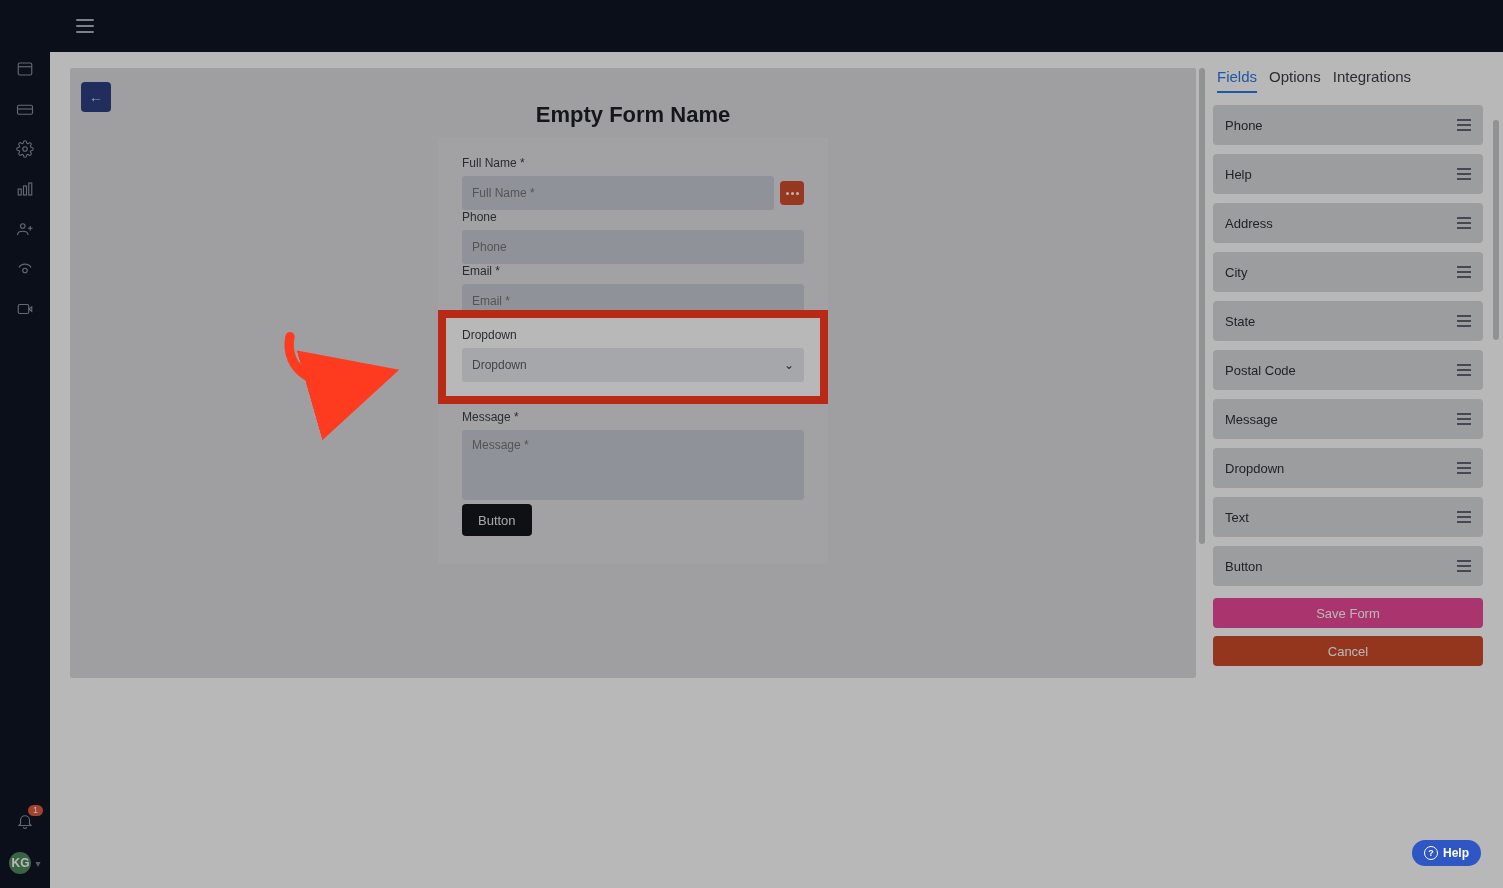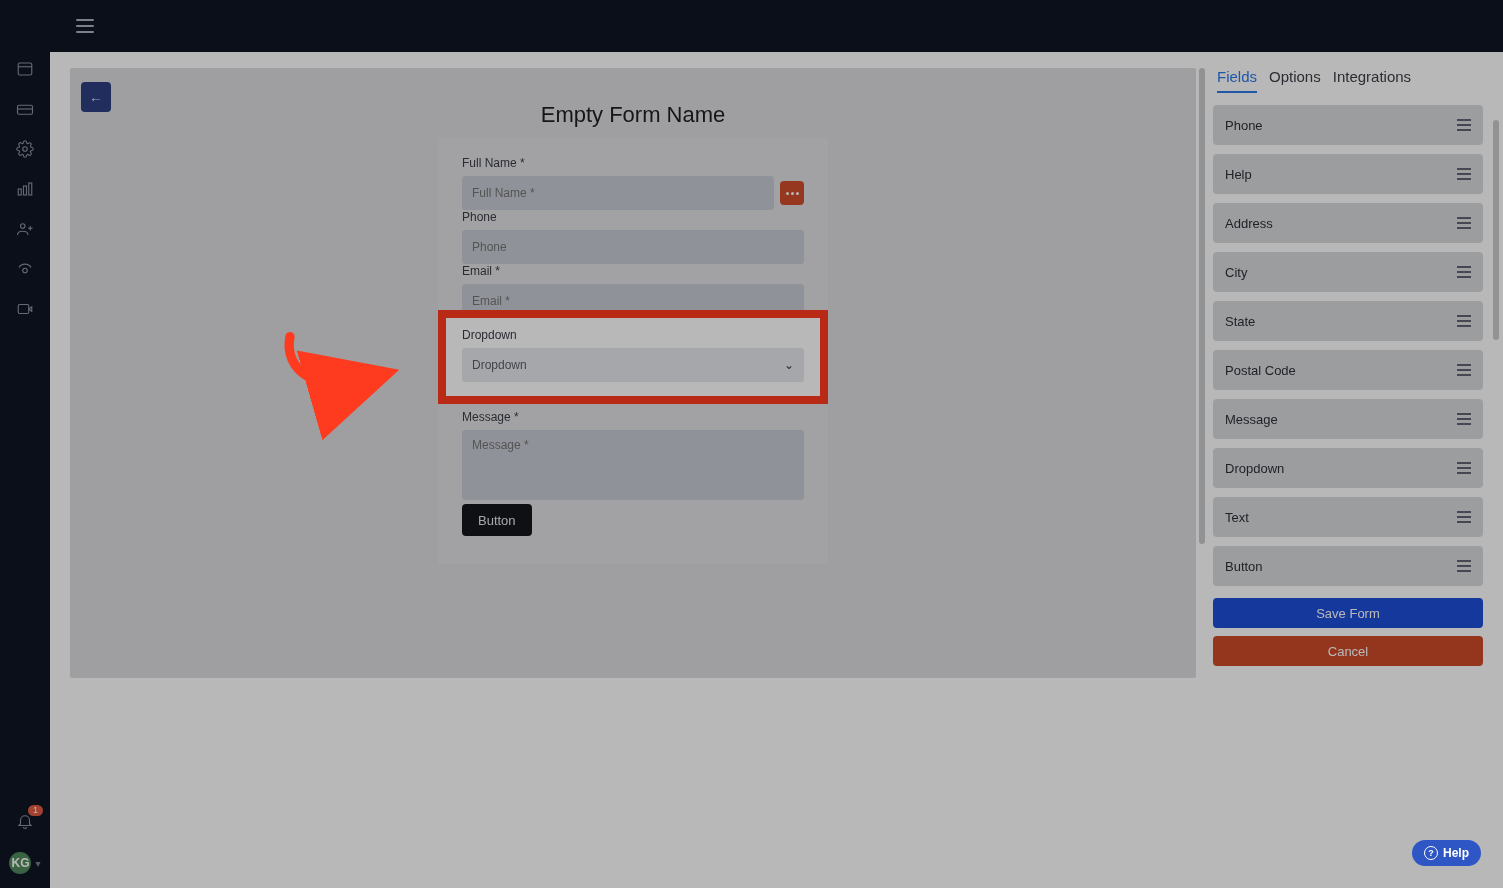--- a/index.html
+++ b/index.html
@@ -86,21 +86,21 @@
 
   .back-btn{
     position:absolute;left:11px;top:14px;width:30px;height:30px;
     background:var(--blue);border-radius:4px;
     display:flex;align-items:center;justify-content:center;
     color:#d7dcee;font-size:14px;cursor:pointer;
   }
 
   .form-title{
     position:absolute;top:34px;left:0;right:0;
-    text-align:center;font-size:22px;font-weight:400;color:#1d1f25;
+    text-align:center;font-size:22px;font-weight:700;color:#1d1f25;
   }
 
   .form-panel{
     position:absolute;left:50%;transform:translateX(-50%);
     top:70px;width:390px;
     background:#e1e1e3;
     padding:18px 24px 28px;
   }
   .field{}
   .field-label{font-size:12px;color:#3a3d45;margin-bottom:6px;}
@@ -163,21 +163,21 @@
     height:40px;border-radius:4px;background:#d8dadc;
     display:flex;align-items:center;justify-content:space-between;
     padding:0 12px;font-size:13px;color:#2d3038;cursor:grab;
   }
   .grip{display:flex;flex-direction:column;gap:3px;}
   .grip span{width:14px;height:2px;background:#606572;}
   .panel-btn{
     height:30px;border-radius:4px;display:flex;align-items:center;justify-content:center;
     font-size:13px;cursor:pointer;color:#fff;margin-top:12px;
   }
-  .save{background:#1d4ed8;}
+  .save{background:#ec4899;}
   .cancel{background:#cc4b29;margin-top:8px;text-align:center;}
   .right-scroll{
     position:absolute;right:4px;top:68px;width:6px;height:500px;
   }
   .right-scroll-thumb{
     position:absolute;top:0;width:6px;height:220px;
     background:#c9cbce;border-radius:3px;
   }
 
   

